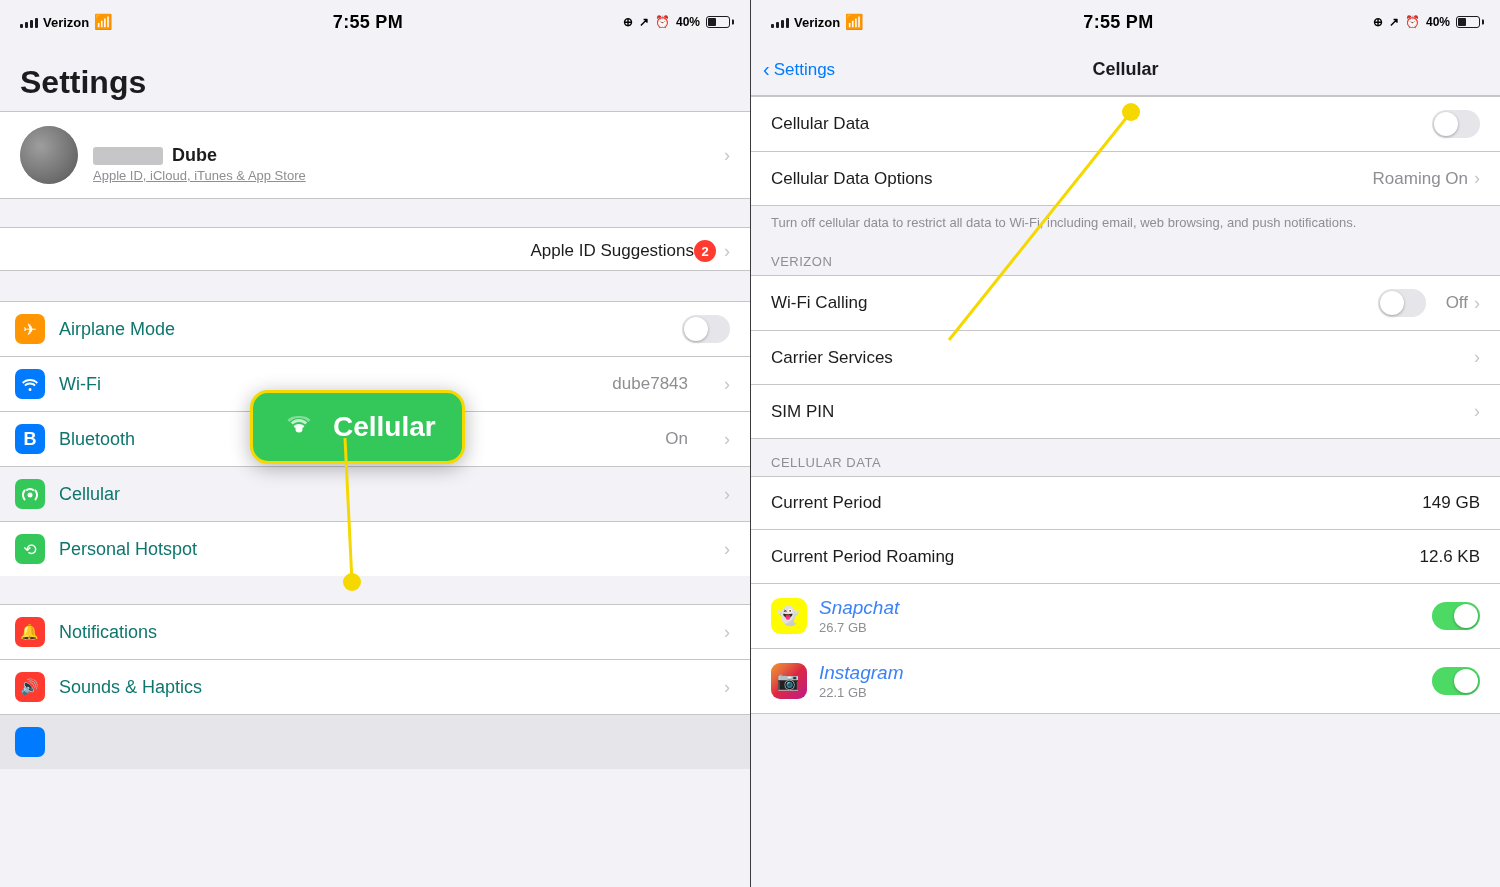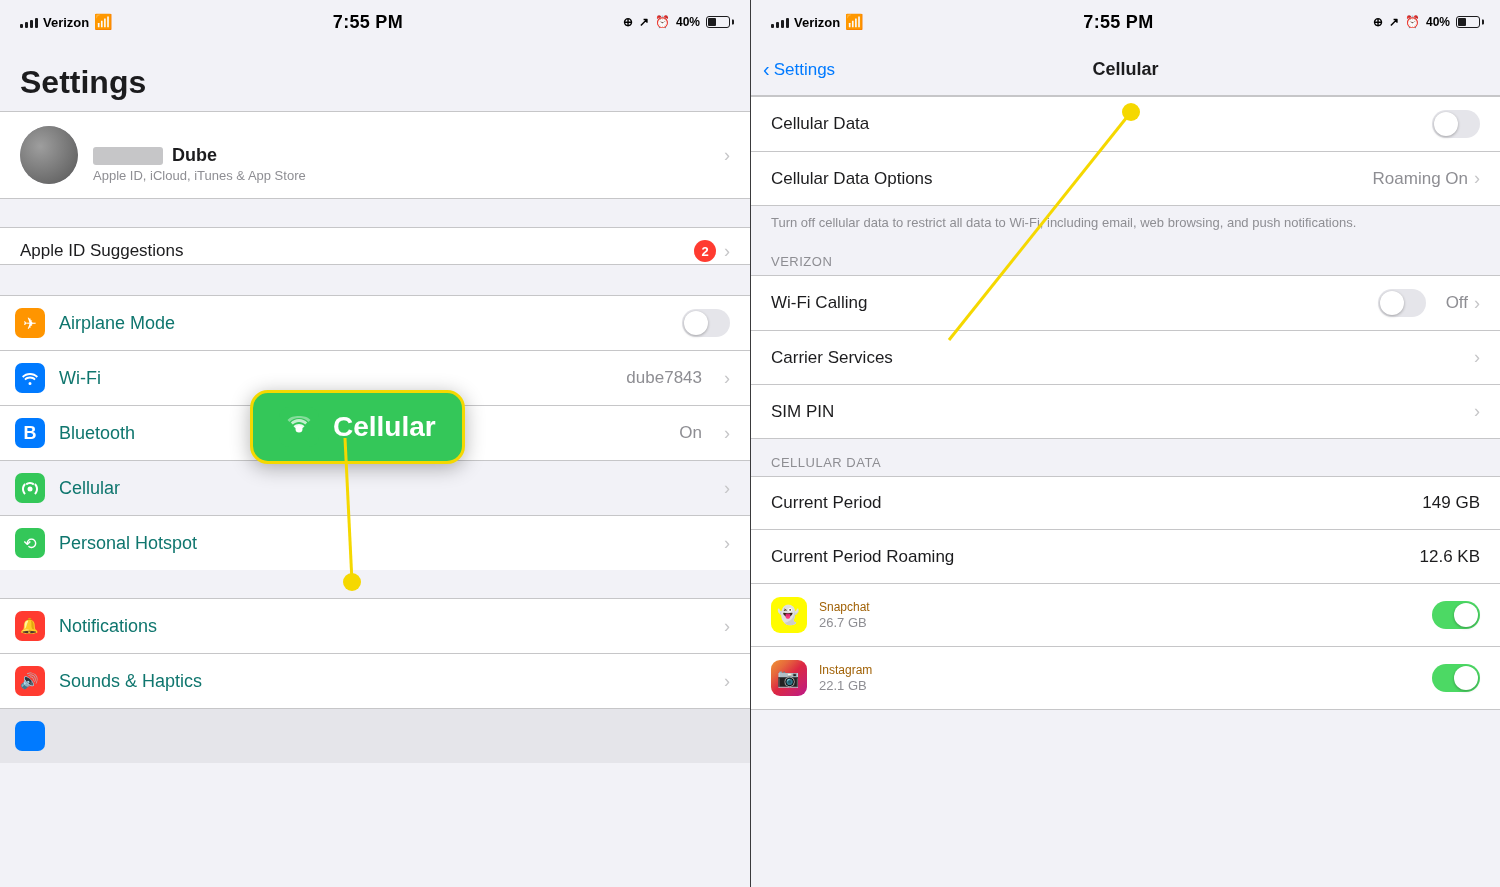--- a/index.html
+++ b/index.html
@@ -145,20 +145,21 @@
     }
     .profile-name {
       font-size: 18px;
       font-weight: 600;
       color: #1c1c1e;
     }
     .profile-sub {
       font-size: 13px;
       color: #8e8e93;
       margin-top: 2px;
+      text-decoration: underline;
     }
     .chevron {
       color: #c6c6c8;
       font-size: 18px;
     }
 
     
     .section-group {
       background: #fff;
       margin-top: 30px;
@@ -191,32 +192,33 @@
       color: #fff;
     }
     .row-label {
       flex: 1;
       font-size: 18px;
       color: #0f766e;
     }
     .row-value {
       font-size: 17px;
       color: #8e8e93;
-      margin-right: 8px;
+      margin-right: 22px;
     }
 
     
     .suggestions-row {
       display: flex;
       align-items: center;
-      padding: 12px 20px 2px 20px;
+      padding: 12px 20px 8px 20px;
       border-bottom: 0.5px solid #c6c6c8;
       background: #fff;
       border-top: 0.5px solid #c6c6c8;
       margin-top: 28px;
+      text-align: right;
     }
     .suggestions-label {
       flex: 1;
       font-size: 17px;
       color: #1c1c1e;
     }
     .badge {
       background: #ff3b30;
       color: #fff;
       font-size: 13px;
@@ -386,22 +388,23 @@
       margin-right: 12px;
       display: flex;
       align-items: center;
       justify-content: center;
       font-size: 18px;
     }
     .app-info {
       flex: 1;
     }
     .app-name {
-      font-size: 12px;
-      color: #a16207;
+      font-size: 19px;
+      color: #3b82f6;
+      font-style: italic;
     }
     .app-size {
       font-size: 13px;
       color: #8e8e93;
       margin-top: 1px;
     }
 
     
     .blurred-name {
       display: inline-block;

